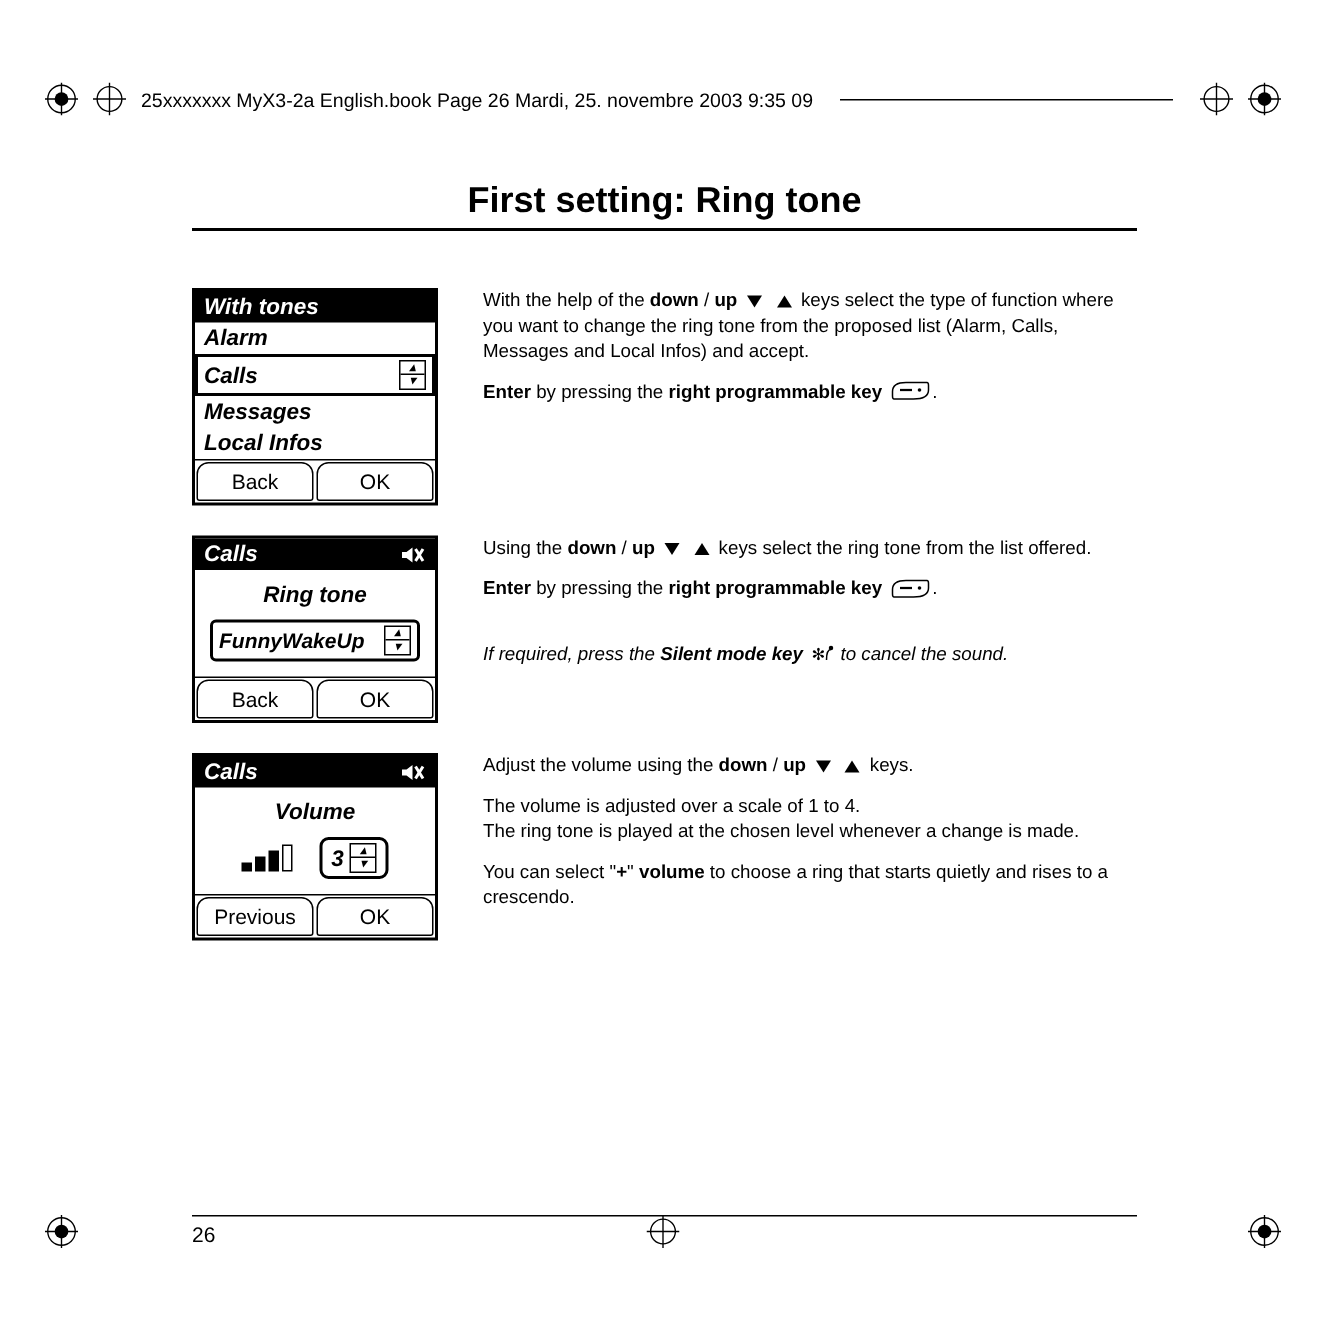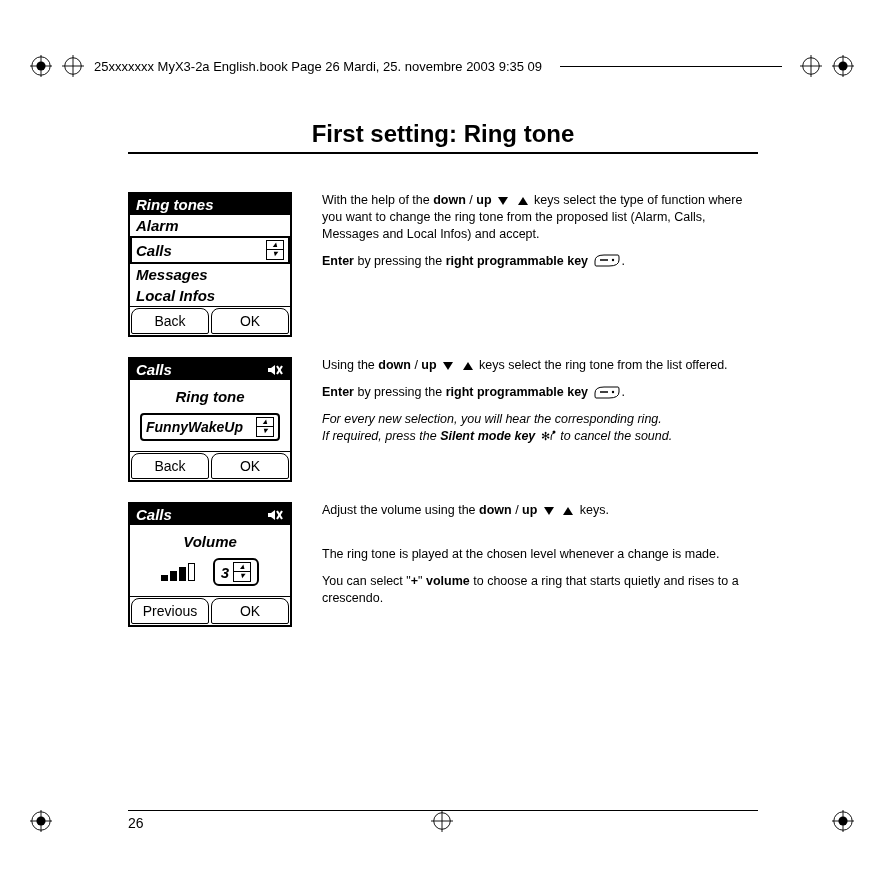--- a/index.html
+++ b/index.html
@@ -262,21 +262,21 @@
       </svg>
   </span>
 </div>
 
 <div class="page">
   <h1>First setting: Ring tone</h1>
 
   <div class="block">
     <div class="screen">
       <div class="screen-frame">
-        <div class="screen-title">Ring tones</div>
+        <div class="screen-title">With tones</div>
         <div class="screen-body">
           <div class="menu-item" style="border-bottom:none">Alarm</div>
           <div class="menu-item selected">
             <span>Calls</span>
             <span class="spinner-box">
                 <span class="u">▴</span>
                 <span>▾</span>
               </span>
           </div>
           <div class="menu-item" style="border-bottom:none">Messages</div>
@@ -349,21 +349,21 @@
         <span> keys select the ring tone  from the list offered.</span>
       </p>
       <p>
         <b>Enter</b><span> by pressing the </span><b>right programmable key</b>
         <span class="softkey-icon"><svg viewBox="0 0 26 14">
               <path d="M1 7 Q1 1 10 1 L24 1 Q25 1 25 3 L25 6 Q25 12 15 12 L2 12 Q1 12 1 10 Z" fill="none" stroke="#000"></path>
               <line x1="6" y1="6" x2="14" y2="6" stroke="#000" stroke-width="1.5"></line>
               <circle cx="19" cy="6" r="1.2" fill="#000"></circle>
             </svg></span><span>.</span>
       </p>
-      <p><i>For every new selection, you will hear the corresponding ring.</i><br>
+      <p><br>
         <i><span>If required, press the </span></i><span class="bi">Silent mode key</span>
         <span class="silent-icon"><svg viewBox="0 0 18 14">
               <text x="2" y="11" font-size="11" font-family="Arial">✻</text>
               <path d="M12 11 Q12 4 15 4" fill="none" stroke="#000"></path>
               <circle cx="15" cy="3" r="1.5" fill="#000"></circle>
             </svg></span>
         <i><span>  to cancel the sound.</span></i>
       </p>
     </div>
   </div>
@@ -408,21 +408,21 @@
         <span>Adjust the volume using the </span><b>down</b><span> / </span><b>up</b>
         <span class="key-icon"><svg viewBox="0 0 14 12">
               <path d="M2 2 L12 2 L7 10 Z" fill="#000"></path>
             </svg></span>
         <span class="key-icon"><svg viewBox="0 0 14 12">
               <path d="M2 10 L12 10 L7 2 Z" fill="#000"></path>
             </svg></span>
         <span> keys.</span>
       </p>
       <p>
-        <br>
+        <span>The volume is adjusted over a scale of 1 to 4.</span><br>
         <span>The ring tone is played at the chosen level whenever a change is made.</span>
       </p>
       <p>
         <span>You can select "</span><b>+</b><span>" </span><b>volume</b><span> to choose a ring that starts quietly and rises to a crescendo.</span>
       </p>
     </div>
   </div>
 </div>
 
 <div class="page-num">26</div>

